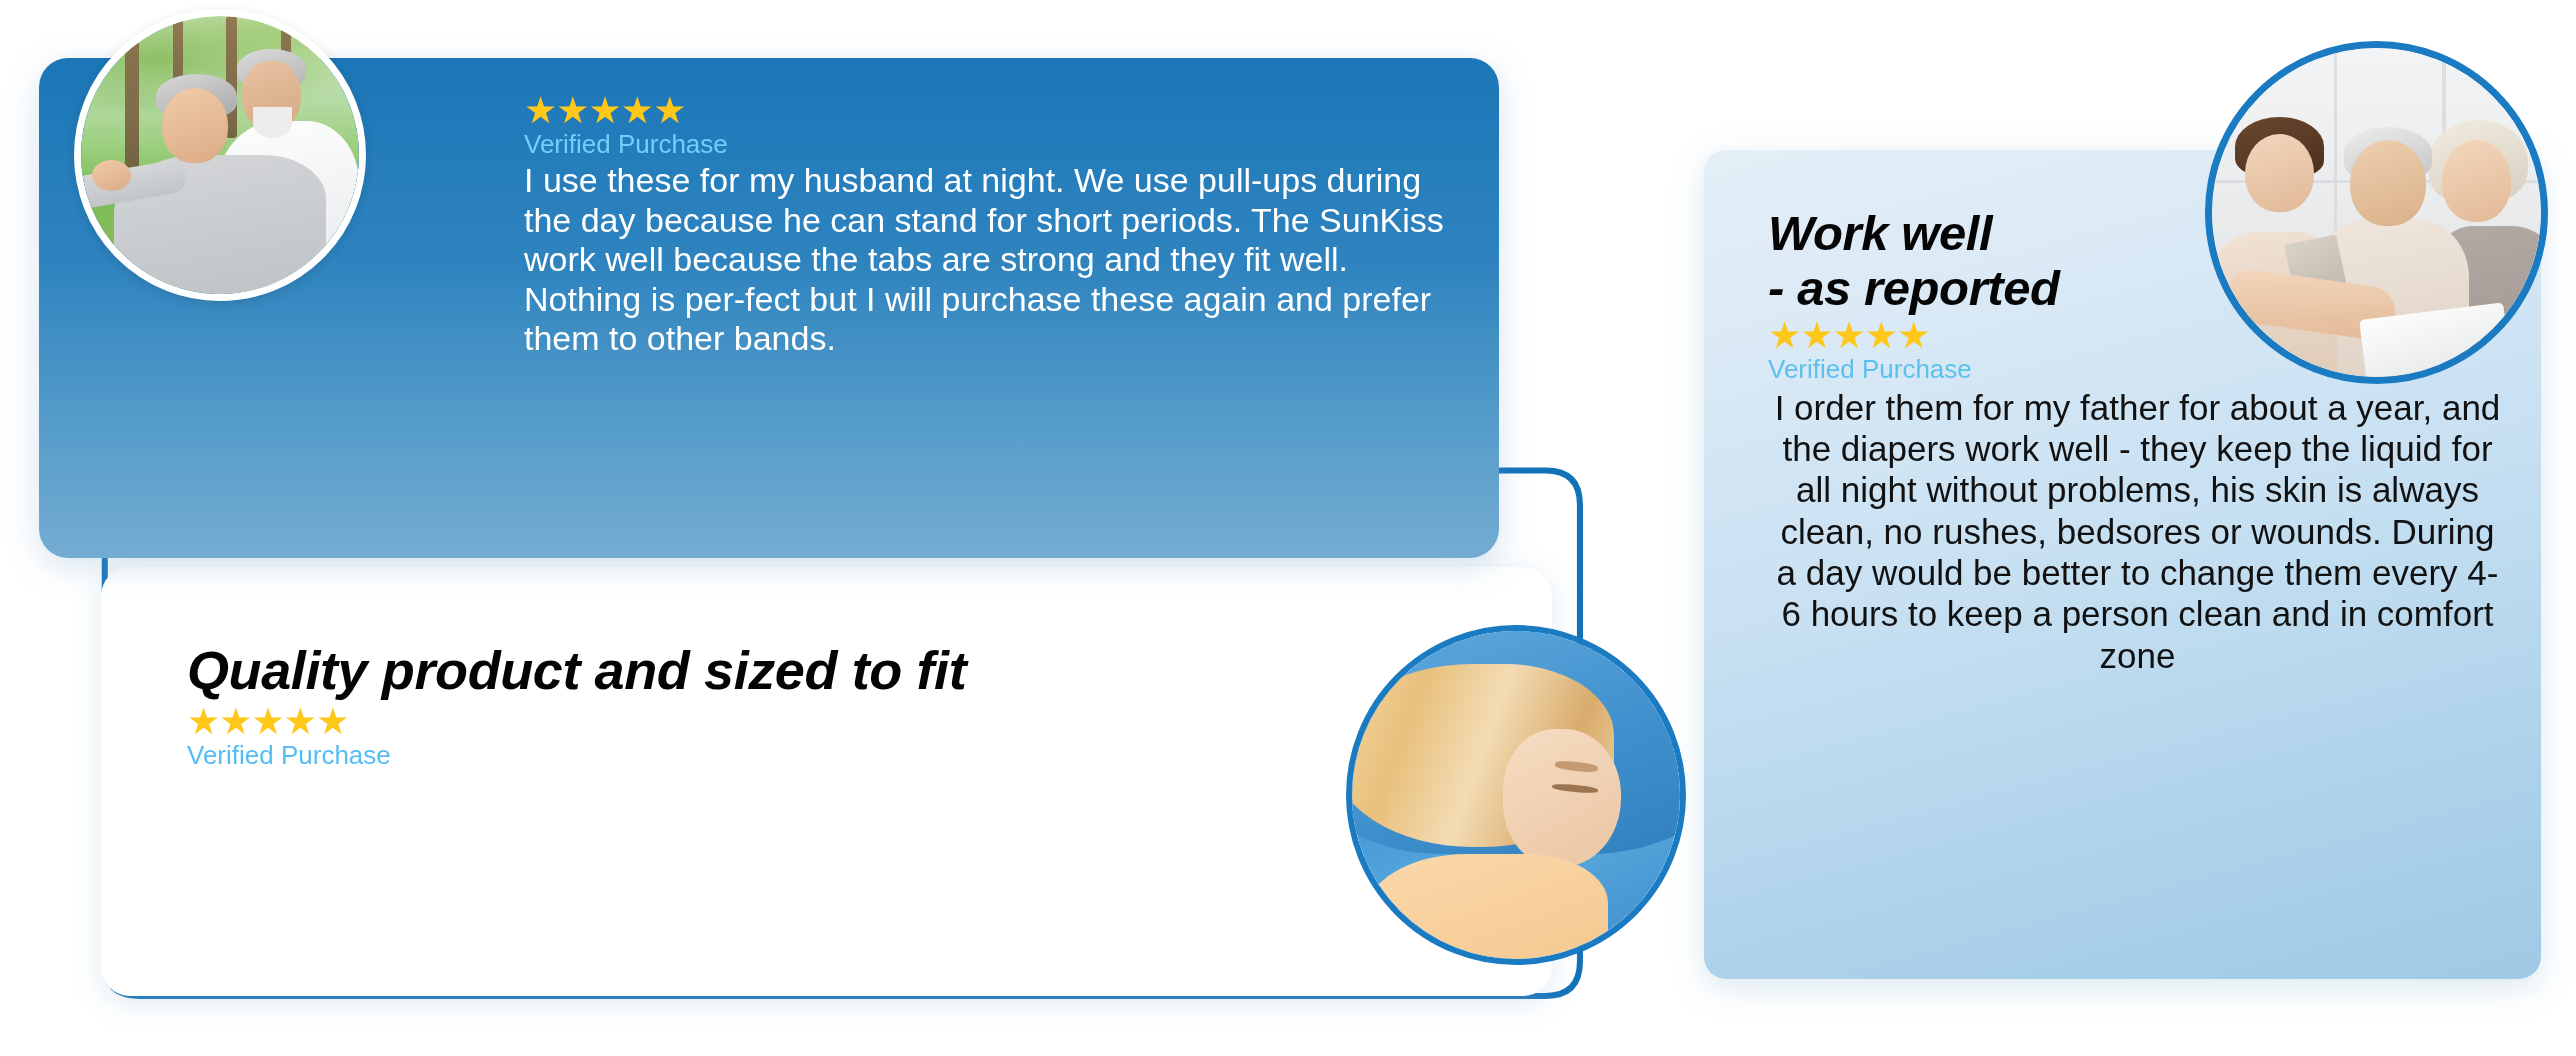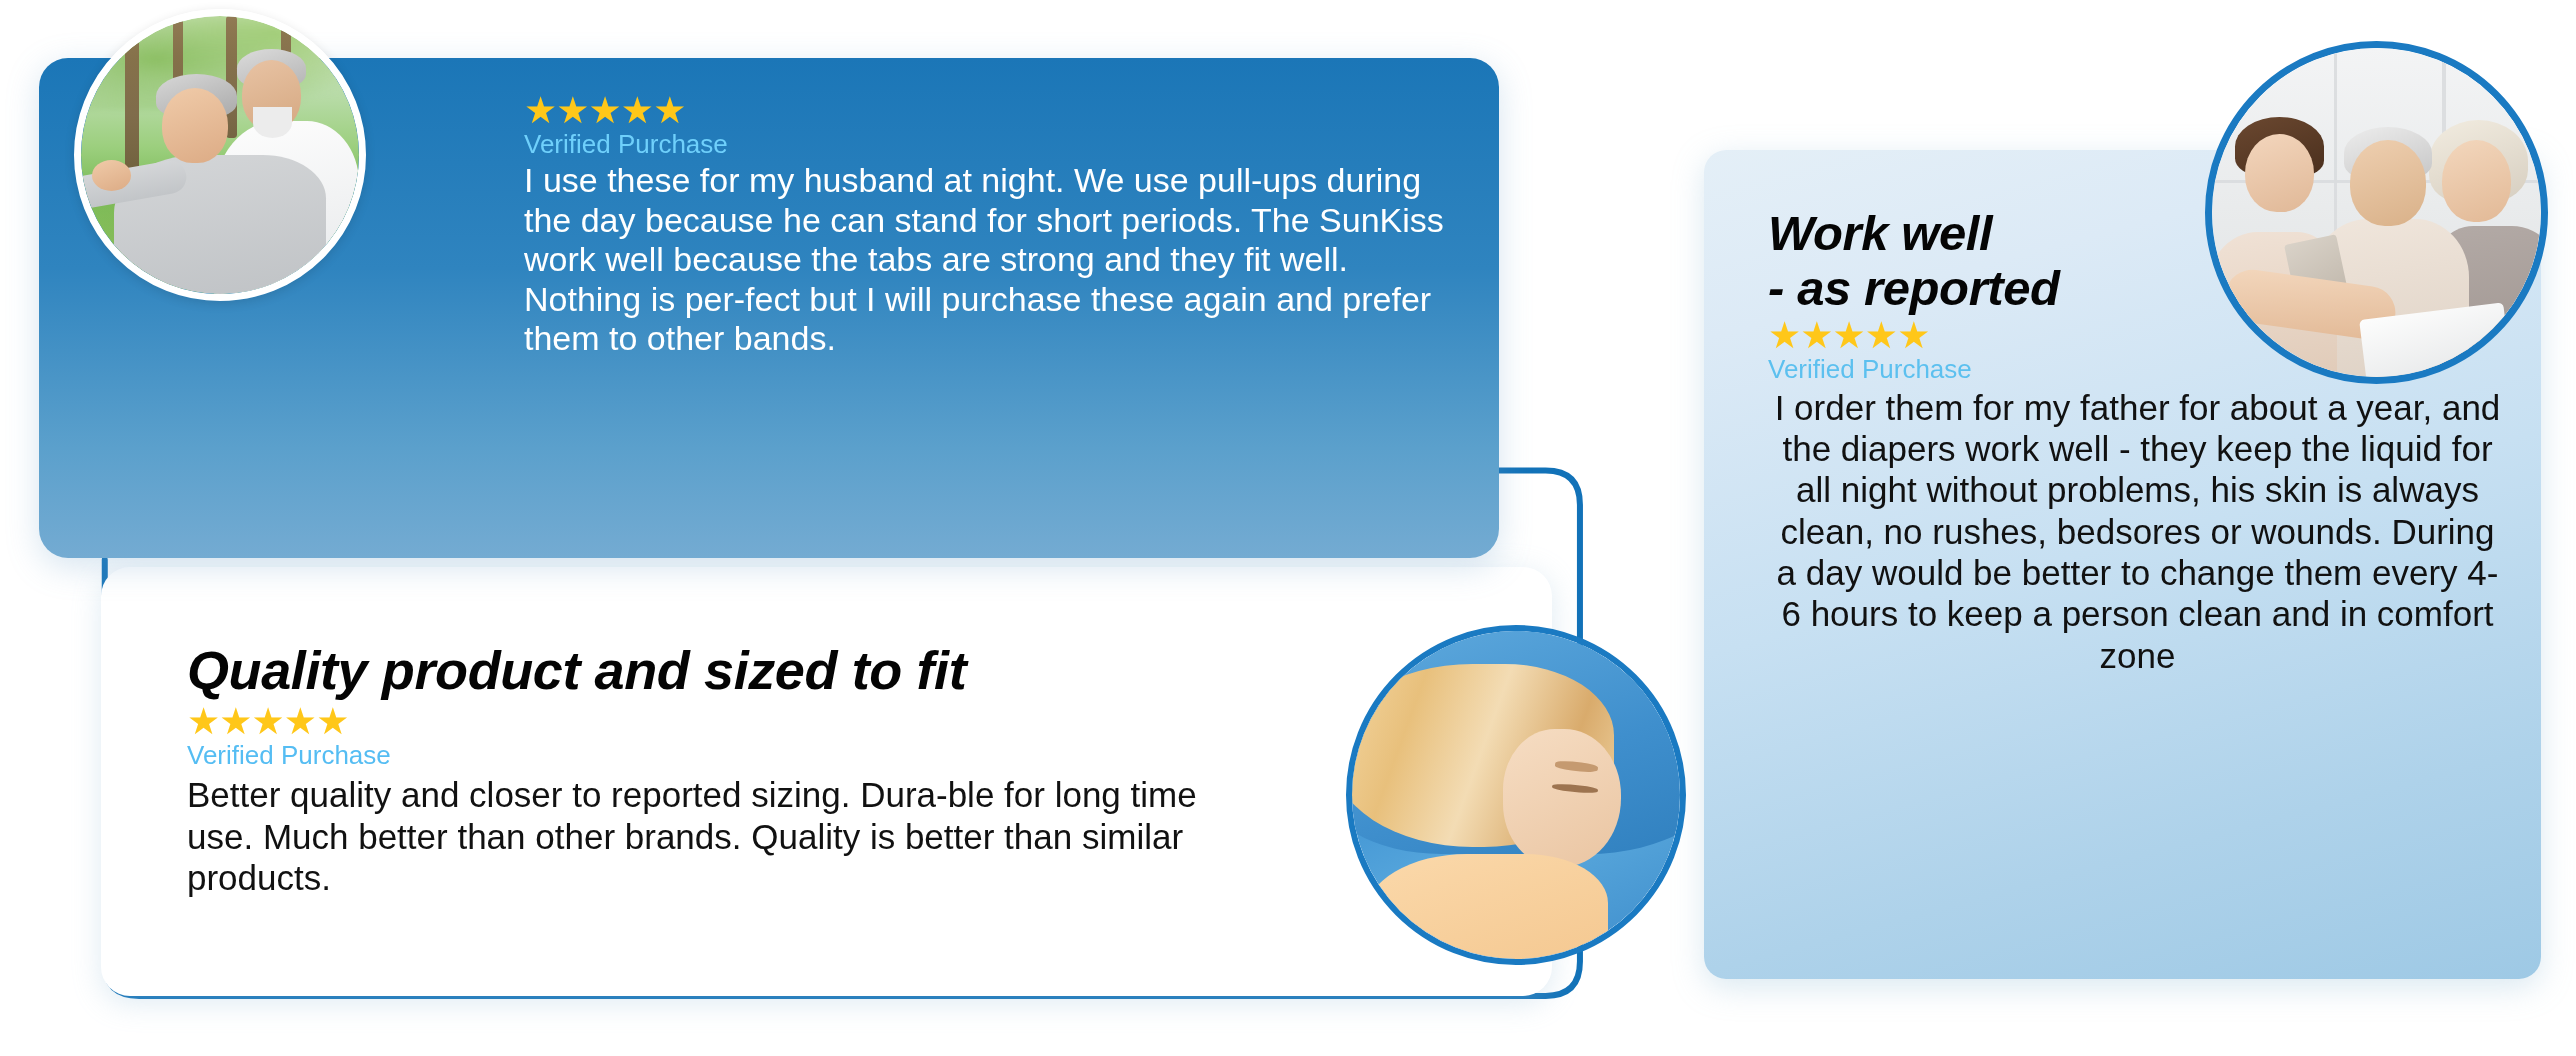--- a/index.html
+++ b/index.html
@@ -424,21 +424,20 @@
     </div>
   </div>
 
   <div class="card-white">
     <div class="body">
       <h2 class="title">Quality product and sized to fit</h2>
       <div class="stars" aria-label="5 out of 5 stars">
         <span class="star">★</span><span class="star">★</span><span class="star">★</span><span class="star">★</span><span class="star">★</span>
       </div>
       <div class="verified">Verified Purchase</div>
-      <p class="text">Better quality and closer to reported sizing. Dura-ble for long time use. Much better than other brands. Quality is better than similar products.</p>
     </div>
   </div>
 
   <div class="card-light">
     <div class="body">
       <h2 class="title">
         <span class="l1">Work well</span>
         <span class="l2">- as reported</span>
       </h2>
       <div class="stars" aria-label="5 out of 5 stars">

